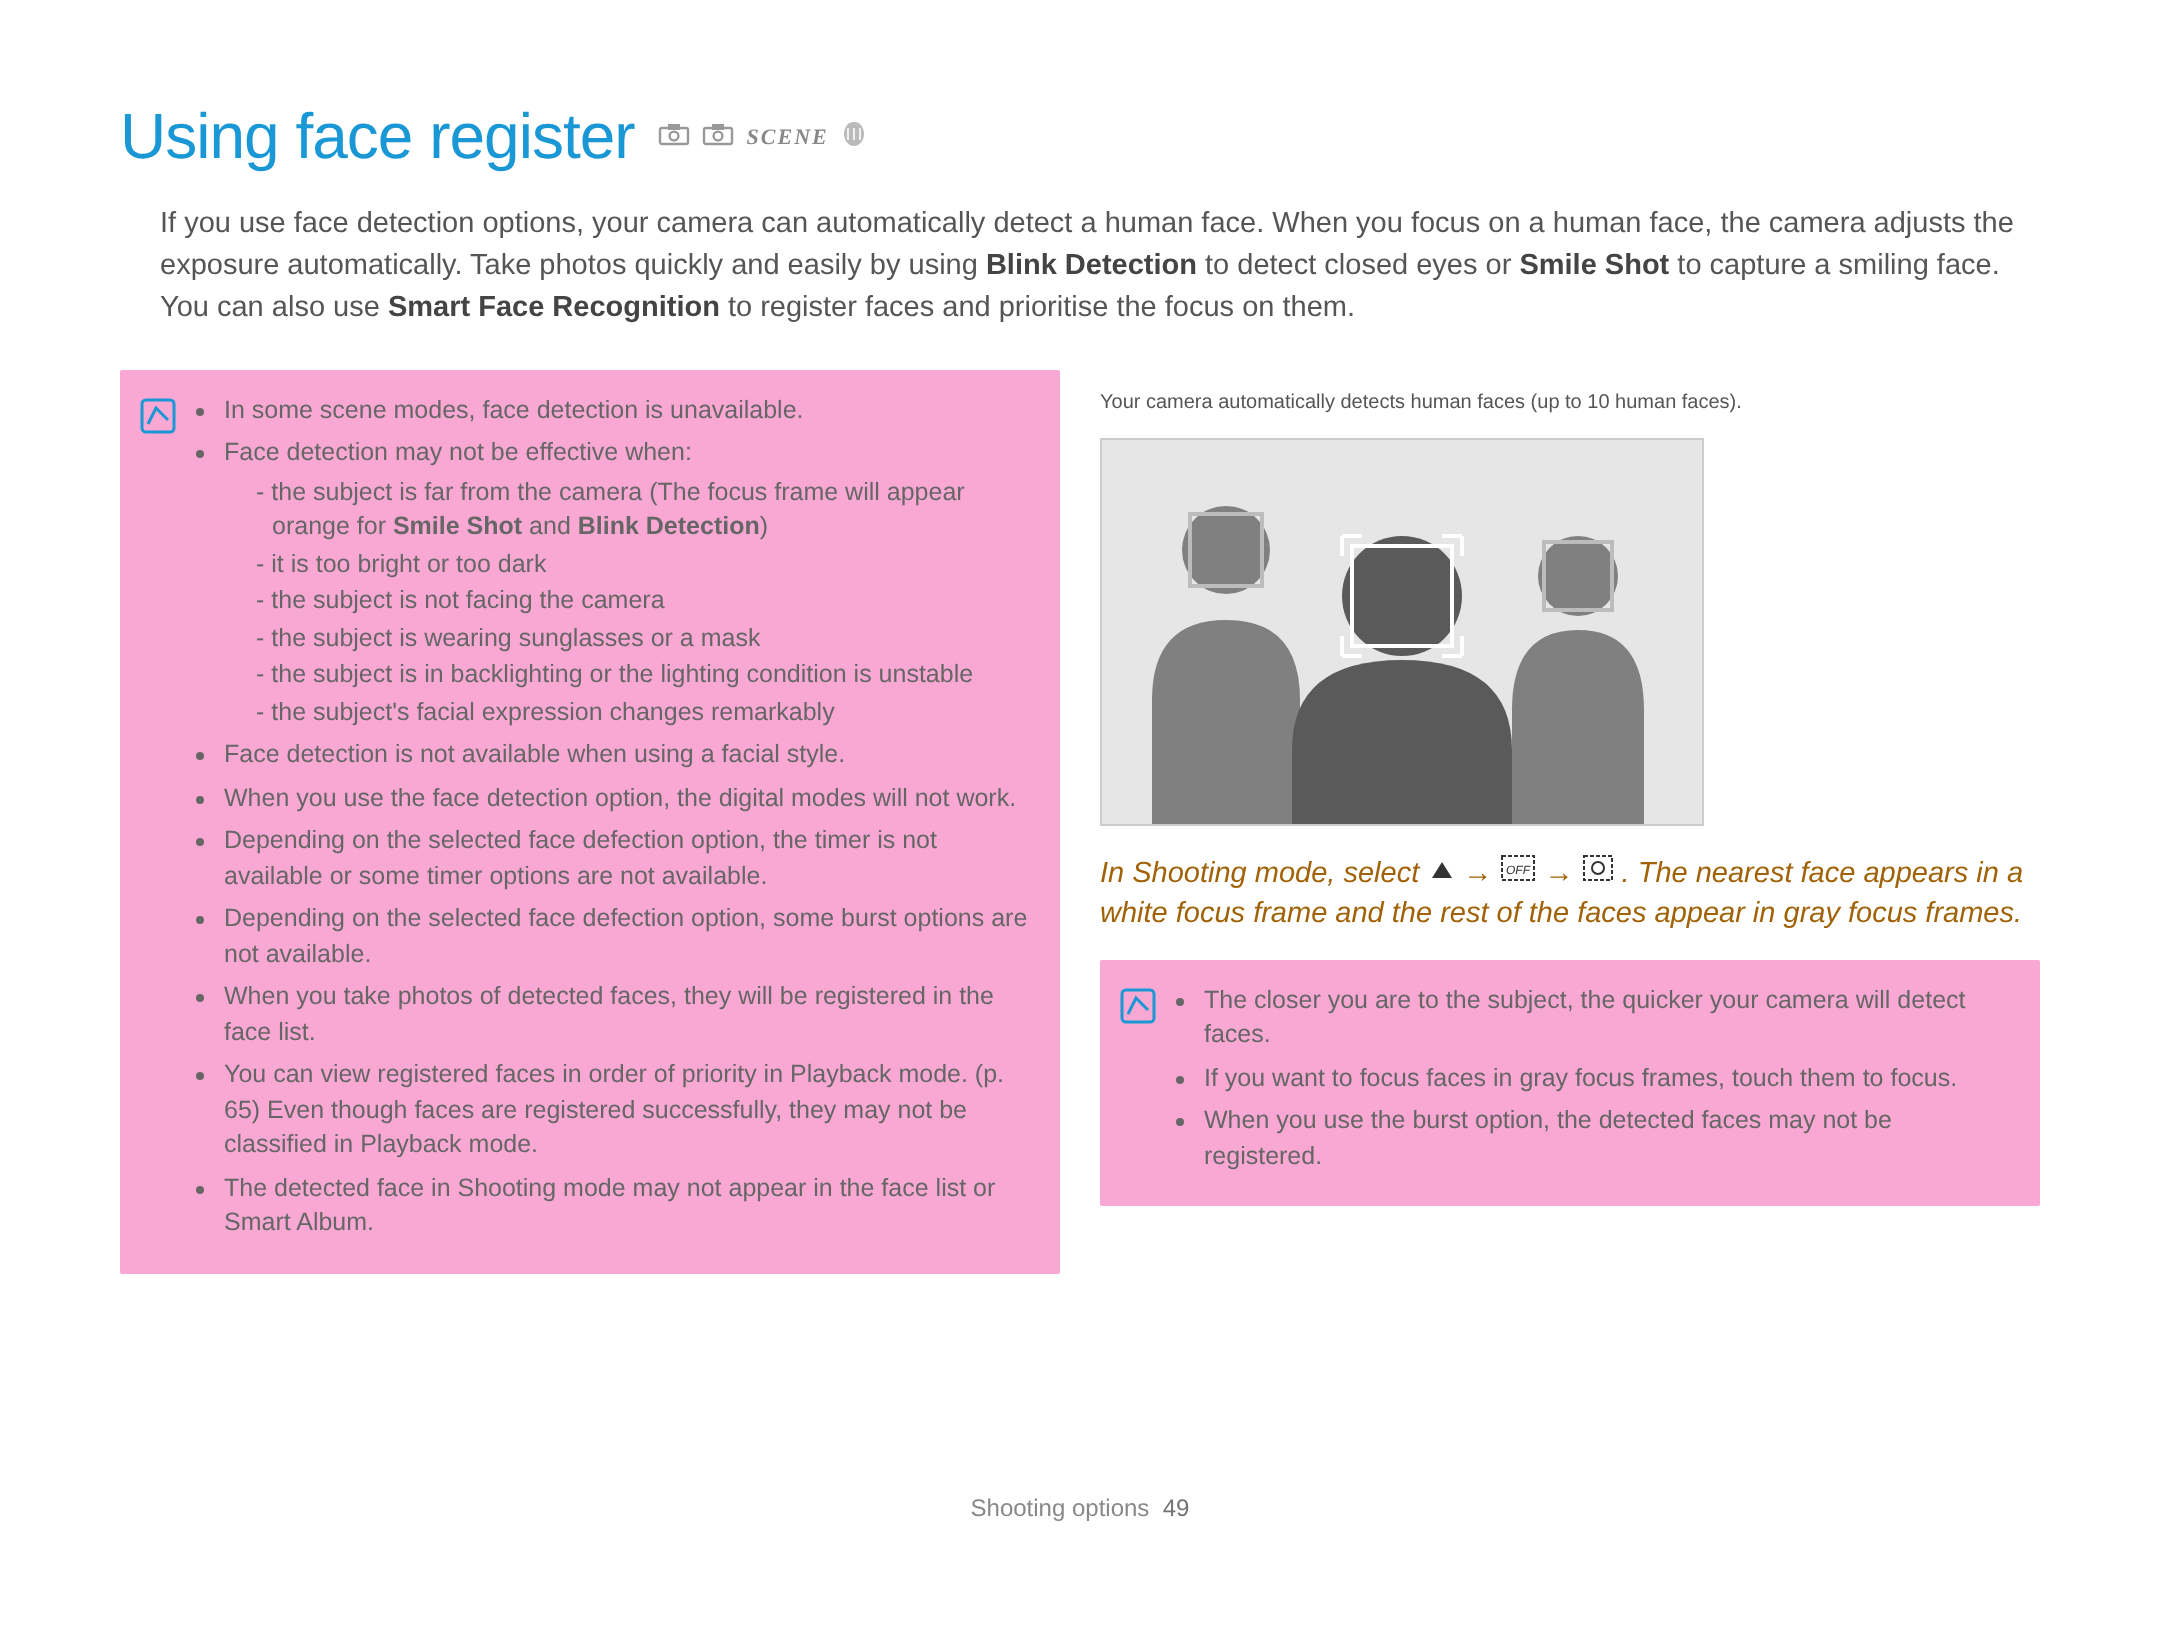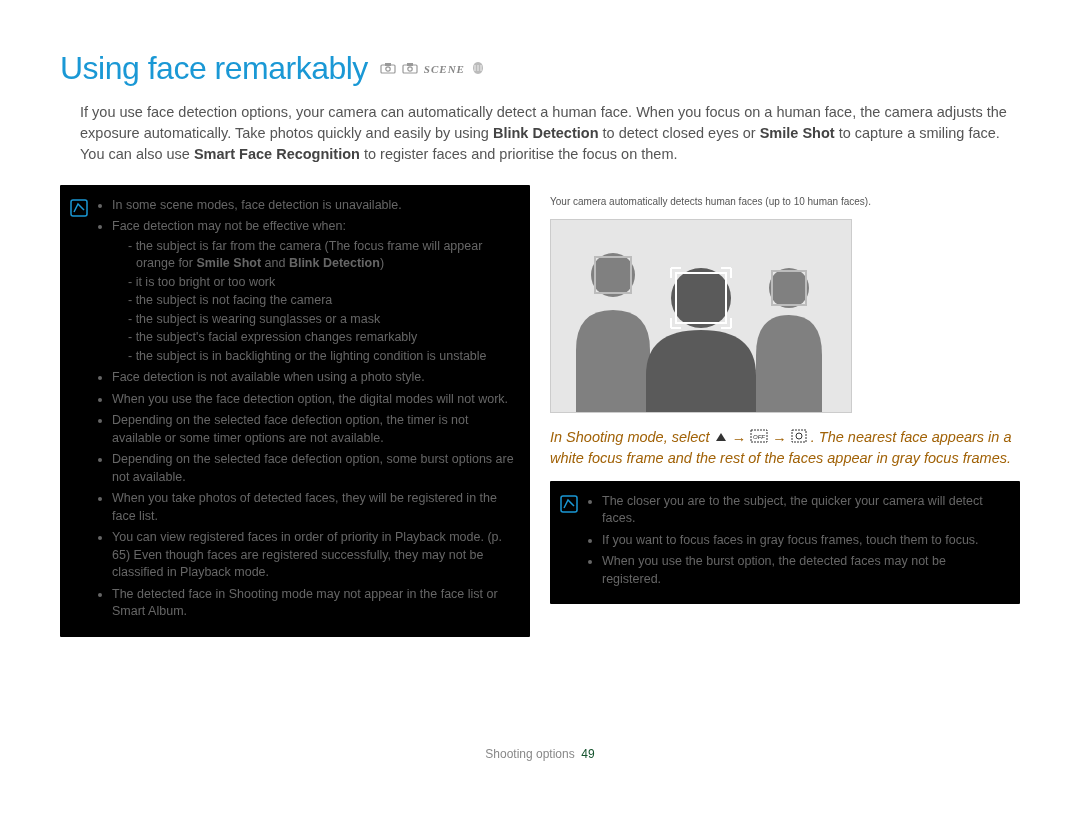--- a/index.html
+++ b/index.html
@@ -45,21 +45,21 @@
   .col-left { flex: 0 0 470px; }
   .col-right { flex: 1; }
   h2 {
     font-size: 22px;
     font-weight: 400;
     color: #1a98d5;
     margin: 0 0 6px 0;
   }
   .body-text { font-size: 10px; line-height:1.4; color:#555; margin-bottom:10px; }
   .note-box {
-    background: #000000;
+    background: #f9a8d4;
     border-radius:1px;
     padding: 12px 14px 12px 10px;
     font-size: 12.5px;
     color:#666;
     line-height:1.4;
     display:flex;
     gap:8px;
   }
   .note-icon {
     flex:0 0 auto;
@@ -70,35 +70,35 @@
   .note-content > ul > li { margin-bottom:4px; list-style-type: disc; }
   .sublist { margin:2px 0 4px 0; padding-left:16px; }
   .sublist li { list-style-type:none; text-indent:-8px; padding-left:8px; margin-bottom:1px;}
   .sublist li::before { content:"- "; }
   .footer {
     text-align:center;
     font-size:12px;
     color:#888;
     margin-top:110px;
   }
-  .footer .page-num { color:#14532d; }
+  .footer .page-num { color:#737373; }
   .illus {
     width:300px; height:192px; background:#e6e6e6;
     position:relative; margin:4px 0 14px 0; border:1px solid #ccc;
   }
   .instr { font-size:14.5px; line-height:1.4; color:#a16207; margin-bottom:12px;font-style:italic;}
   .inline-icon { vertical-align:middle; }
 </style>
 </head>
 <body>
 
 <div class="page">
 
   <div class="title-row">
-    <h1>Using face remarkably</h1>
+    <h1>Using face register</h1>
     <span class="mode-icons">
       <span class="mode-icon">
         <svg width="16" height="12" viewBox="0 0 16 12">
             <rect x="1" y="3" width="14" height="8" rx="1" fill="none" stroke="#999" stroke-width="1.2"></rect>
             <circle cx="8" cy="7" r="2.2" fill="none" stroke="#999" stroke-width="1.2"></circle>
             <rect x="5" y="1" width="6" height="3" fill="#999"></rect>
           </svg>
       </span>
       <span class="mode-icon">
         <svg width="16" height="12" viewBox="0 0 16 12">
@@ -130,28 +130,28 @@
               <path d="M4 13 L8 5 L14 11" fill="none" stroke="#1a98d5" stroke-width="1.5"></path>
             </svg>
         </span>
         <div class="note-content">
           <ul>
             <li>In some scene modes, face detection is unavailable.</li>
             <li>
               <span>Face detection may not be effective when:</span>
               <ul class="sublist">
                 <li><span>the subject is far from the camera (The focus frame will appear orange for </span><b>Smile Shot</b><span> and </span><b>Blink Detection</b><span>)</span></li>
-                <li>it is too bright or too work</li>
+                <li>it is too bright or too dark</li>
                 <li>the subject is not facing the camera</li>
                 <li>the subject is wearing sunglasses or a mask</li>
+                <li>the subject is in backlighting or the lighting condition is unstable</li>
                 <li>the subject's facial expression changes remarkably</li>
-                <li>the subject is in backlighting or the lighting condition is unstable</li>
               </ul>
             </li>
-            <li>Face detection is not available when using a photo style.</li>
+            <li>Face detection is not available when using a facial style.</li>
             <li>When you use the face detection option, the digital modes will not work.</li>
             <li>Depending on the selected face defection option, the timer is not available or some timer options are not available.</li>
             <li>Depending on the selected face defection option, some burst options are not available.</li>
             <li>When you take photos of detected faces, they will be registered in the face list.</li>
             <li>You can view registered faces in order of priority in Playback mode. (p. 65) Even though faces are registered successfully, they may not be classified in Playback mode.</li>
             <li>The detected face in Shooting mode may not appear in the face list or Smart Album.</li>
           </ul>
         </div>
       </div>
     </div>

